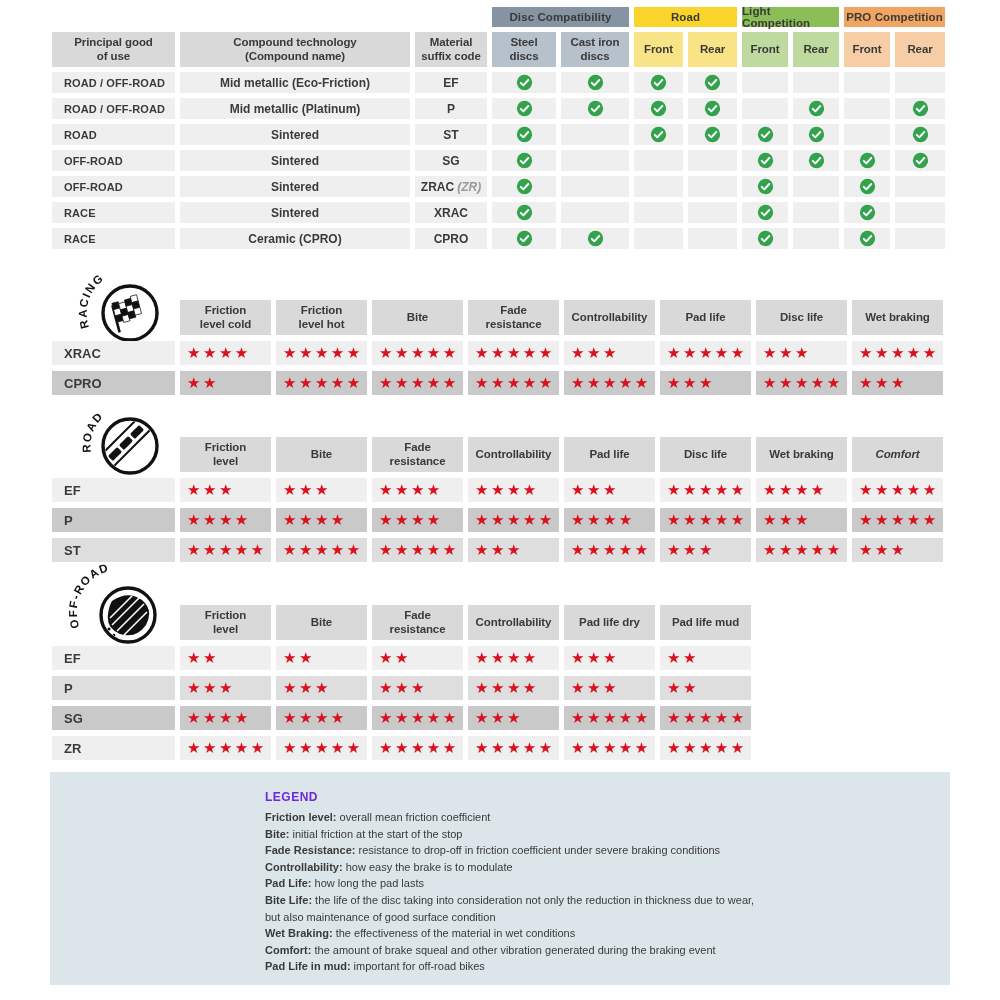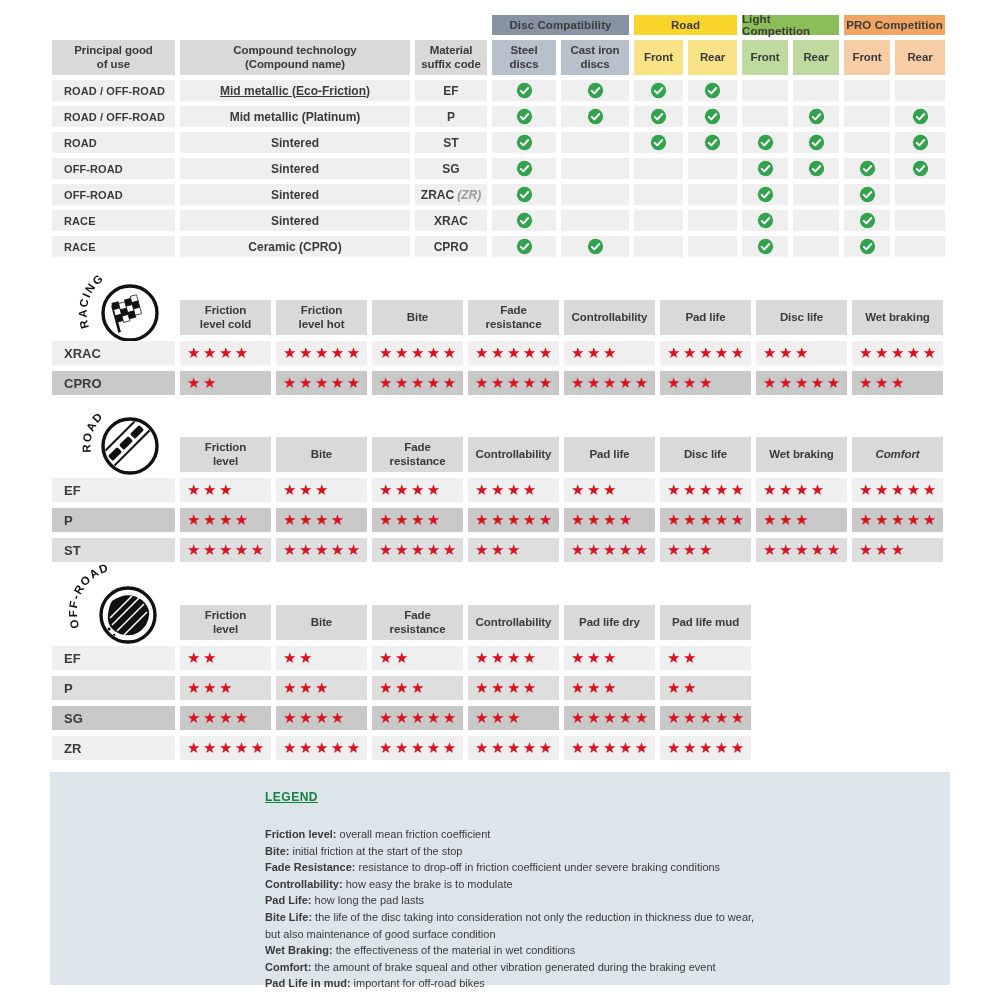--- a/index.html
+++ b/index.html
@@ -1,20 +1,20 @@
 <!DOCTYPE html>
 <html><head>
 <meta charset="utf-8">
 <style>
   html,body{margin:0;padding:0;background:#fff;}
   body{font-family:"Liberation Sans","DejaVu Sans",sans-serif;color:#3a3a39;}
   .page{position:relative;width:1000px;height:1000px;background:#fff;overflow:hidden;}
 
   .grid{display:grid;position:absolute;}
-  #compat{left:52px;top:15px;
+  #compat{left:52px;top:7px;
     grid-template-columns:123px 230px 72px 64px 68px 49px 49px 46px 46px 46px 50px;
     grid-template-rows:20px 35px repeat(7,21px);
     column-gap:5px;row-gap:5px;}
   .rating{column-gap:5px;row-gap:6px;}
   #table-racing{left:52px;top:300px;grid-template-columns:123px repeat(8,91px);grid-template-rows:35px repeat(2,24px);}
   #table-road{left:52px;top:437px;grid-template-columns:123px repeat(8,91px);grid-template-rows:35px repeat(3,24px);}
   #table-offroad{left:52px;top:605px;grid-template-columns:123px repeat(6,91px);grid-template-rows:35px repeat(4,24px);}
 
   .cell,.h,.group,.sub{display:flex;align-items:center;justify-content:center;font-weight:700;}
   .h{background:#d9d9d9;font-size:11.5px;line-height:1.2;text-align:center;letter-spacing:-0.1px;}
@@ -32,21 +32,21 @@
   .checkcell svg{display:block;}
 
   .icon{position:absolute;}
   #icon-racing{left:70px;top:263px;}
   #icon-road{left:70px;top:396px;}
   #icon-offroad{left:64px;top:563px;}
   .icon-label{font-size:11.5px;font-weight:700;letter-spacing:1.5px;fill:#111;}
 
   .legend{position:absolute;left:50px;top:772px;width:900px;height:213px;background:#dce5ea;box-sizing:border-box;
           padding:18px 20px 0 215px;}
-  .legend-title{color:#15803d;font-weight:700;font-size:12px;letter-spacing:0.5px;margin-bottom:22px;text-decoration:underline;}
+  .legend-title{color:#6d28d9;font-weight:700;font-size:12px;letter-spacing:0.5px;margin-bottom:5px;}
   .legend-line{font-size:11px;line-height:16.6px;color:#3a3a39;}
   .legend-line .lt{font-weight:700;}
 </style>
 </head>
 <body>
 
 <div class="page">
 
   <div id="compat" class="grid">
       <div class="group" style="grid-area: 1 / 4 / auto / span 2; background: rgb(133, 147, 162);">Disc Compatibility</div>
@@ -63,21 +63,21 @@
 discs</div>
       <div class="h pre sub" style="grid-area: 2 / 5; background: rgb(183, 193, 203);">Cast iron
 discs</div>
       <div class="h pre sub" style="grid-area: 2 / 6; background: rgb(248, 227, 135);">Front</div>
       <div class="h pre sub" style="grid-area: 2 / 7; background: rgb(248, 227, 135);">Rear</div>
       <div class="h pre sub" style="grid-area: 2 / 8; background: rgb(191, 218, 159);">Front</div>
       <div class="h pre sub" style="grid-area: 2 / 9; background: rgb(191, 218, 159);">Rear</div>
       <div class="h pre sub" style="grid-area: 2 / 10; background: rgb(247, 205, 166);">Front</div>
       <div class="h pre sub" style="grid-area: 2 / 11; background: rgb(247, 205, 166);">Rear</div>
       <div class="cell use" style="grid-area: 3 / 1;">ROAD / OFF-ROAD</div>
-      <div class="cell tech" style="grid-area: 3 / 2; text-decoration: underline;">Mid metallic (Eco-Friction)</div>
+      <div class="cell tech" style="grid-area: 3 / 2;">Mid metallic (Eco-Friction)</div>
       <div class="cell code" style="grid-area: 3 / 3;">EF</div>
       <div class="cell checkcell" style="grid-area: 3 / 4;">
         <svg width="17" height="17" viewBox="0 0 20 20">
           <circle cx="10" cy="10" r="9" fill="#33A24C"></circle>
           <path d="M5.6 10.4 L8.6 13.4 L14.4 7.1" stroke="#fff" stroke-width="2.3" fill="none" stroke-linecap="round" stroke-linejoin="round"></path>
         </svg>
       </div>
       <div class="cell checkcell" style="grid-area: 3 / 5;">
         <svg width="17" height="17" viewBox="0 0 20 20">
           <circle cx="10" cy="10" r="9" fill="#33A24C"></circle>

